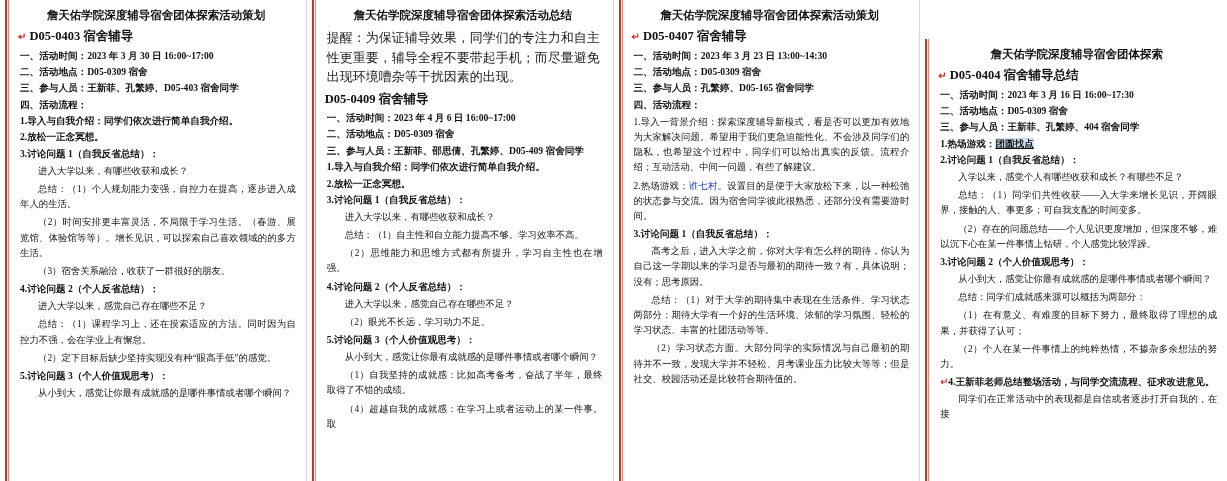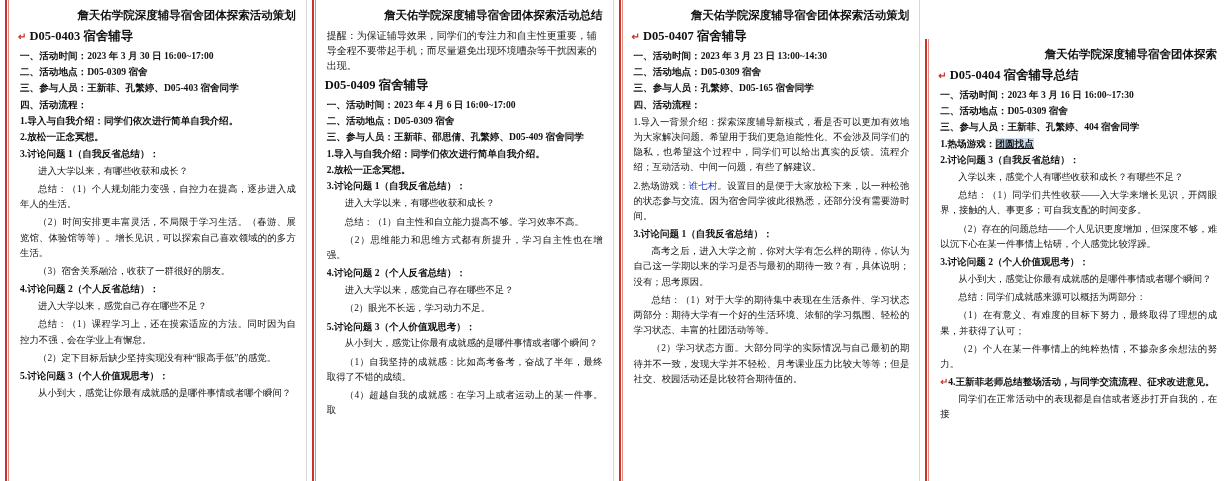--- a/index.html
+++ b/index.html
@@ -42,35 +42,35 @@
   }
   .page .margin-rule2 {
     position: absolute;
     left: 8px;
     top: 0;
     bottom: 0;
     width: 1px;
     background: #e08a84;
   }
   .doc-title {
-    text-align: right;
+    text-align: center;
     font-weight: bold;
     font-size: 11.5px;
     letter-spacing: 0px;
     margin: 2px 0 6px 6px;
     line-height: 1.25;
   }
   .head2 {
     font-weight: bold;
     font-size: 12.5px;
     margin: 3px 0 4px 8px;
     line-height: 1.3;
   }
   .note {
-    font-size: 10px;
+    font-size: 13px;
     line-height: 1.5;
     margin: 0 0 4px 10px;
     text-indent: 0;
     color: #1a1a1a;
   }
   .line {
     font-size: 9.6px;
     line-height: 1.55;
     margin: 1.5px 0 1.5px 10px;
     white-space: normal;
@@ -180,21 +180,21 @@
     <div class="margin-rule2"></div>
     <div class="doc-title">詹天佑学院深度辅导宿舍团体探索</div>
     <div class="head2">
       <span class="dot-ins">↵</span>
       <span>D05-0404 宿舍辅导总结</span>
     </div>
     <div class="line b">一、活动时间：2023 年 3 月 16 日 16:00~17:30</div>
     <div class="line b">二、活动地点：D05-0309 宿舍</div>
     <div class="line b">三、参与人员：王新菲、孔繁婷、404 宿舍同学</div>
     <div class="line b">1.热场游戏：<span class="hl">团圆找点</span></div>
-    <div class="line b">2.讨论问题 3（自我反省总结）：</div>
+    <div class="line b">2.讨论问题 1（自我反省总结）：</div>
     <div class="para ind">入学以来，感觉个人有哪些收获和成长？有哪些不足？</div>
     <div class="para ind">总结：（1）同学们共性收获——入大学来增长见识，开阔眼界，接触的人、事更多；可自我支配的时间变多。</div>
     <div class="para ind">（2）存在的问题总结——个人见识更度增加，但深度不够，难以沉下心在某一件事情上钻研，个人感觉比较浮躁。</div>
     <div class="line b">3.讨论问题 2（个人价值观思考）：</div>
     <div class="para ind">从小到大，感觉让你最有成就感的是哪件事情或者哪个瞬间？</div>
     <div class="para ind">总结：同学们成就感来源可以概括为两部分：</div>
     <div class="para ind">（1）在有意义、有难度的目标下努力，最终取得了理想的成果，并获得了认可；</div>
     <div class="para ind">（2）个人在某一件事情上的纯粹热情，<span class="u">不</span>掺杂多余想法的努力。</div>
     <div class="line b"><span class="mark-caret">↵</span><span>4.王新菲老师总结整场活动，与同学交流流程、征求改进意见。</span></div>
     <div class="para ind">同学们在正常活动中的表现都是自信或者逐步打开自我的，在接</div>

